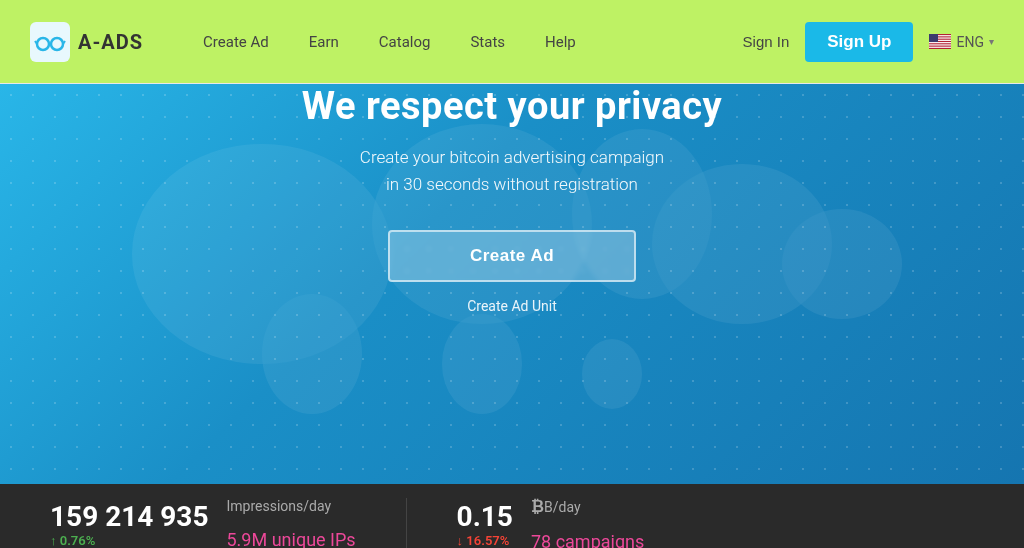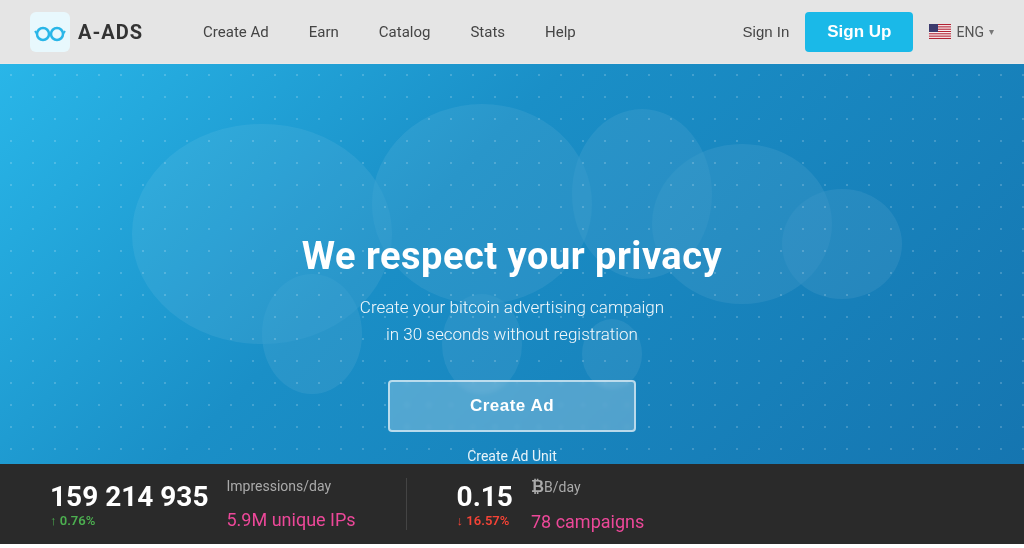--- a/index.html
+++ b/index.html
@@ -1,21 +1,21 @@
 <!DOCTYPE html>
 <html><head>
   <meta charset="utf-8">
   <style>
     * { margin: 0; padding: 0; box-sizing: border-box; }
     body { font-family: -apple-system, BlinkMacSystemFont, 'Segoe UI', Roboto, sans-serif; width: 1024px; height: 548px; overflow: hidden; }
 
     
     .navbar {
-      background: #e5e5e5;
-      height: 64px;
+      background: #bef264;
+      height: 84px;
       display: flex;
       align-items: center;
       padding: 0 30px;
       border-bottom: 1px solid #e8e8e8;
     }
     .logo-area {
       display: flex;
       align-items: center;
       gap: 8px;
       margin-right: 60px;
@@ -75,21 +75,21 @@
     }
 
     
     .hero {
       position: relative;
       height: 400px;
       background: linear-gradient(135deg, #29b6e8 0%, #1a8fc7 40%, #1575b0 100%);
       display: flex;
       flex-direction: column;
       align-items: center;
-      justify-content: flex-end;
+      justify-content: flex-start;
       overflow: hidden;
     }
     .hero-dots {
       position: absolute;
       inset: 0;
       opacity: 0.18;
       background-image: radial-gradient(circle, #fff 1px, transparent 1px);
       background-size: 22px 22px;
     }
     .world-map {

